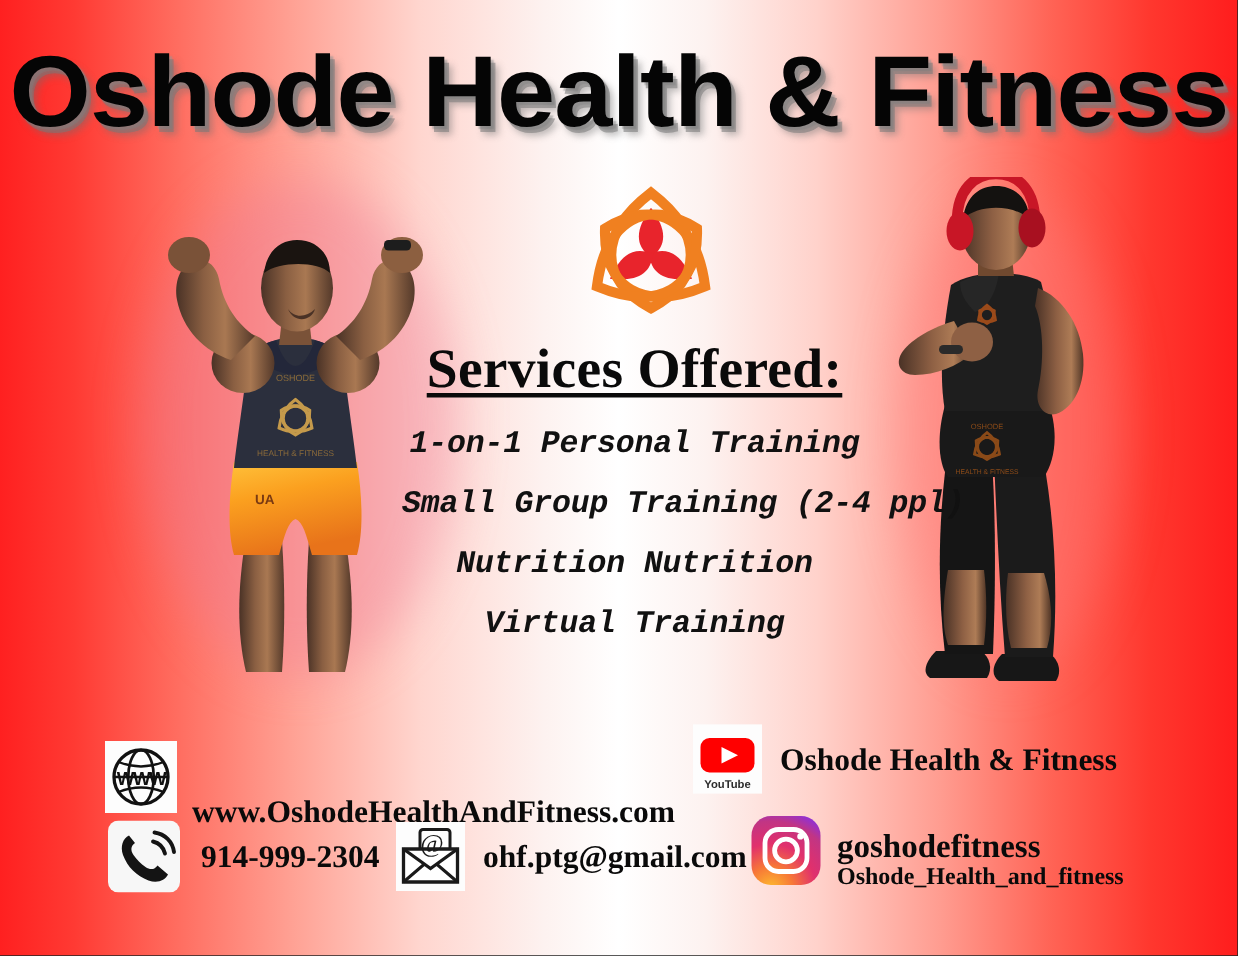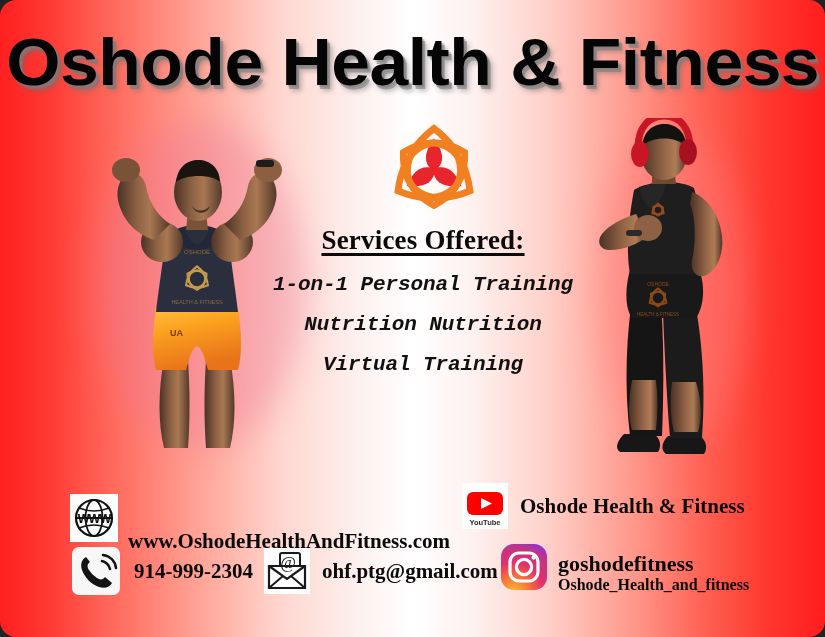--- a/index.html
+++ b/index.html
@@ -20,21 +20,20 @@
         #ffa396 24%,
         #ffd6cf 34%,
         #fdf2f0 44%,
         #ffffff 50%,
         #fdf2f0 57%,
         #ffd2cb 66%,
         #ff9c90 76%,
         #ff6355 85%,
         #ff372e 93%,
         #ff1d1d 100%);
-    border-radius: 16px;
   }
 
   
   .title-wrap {
     position: absolute;
     top: 28px;
     left: 0;
     width: 825px;
     text-align: center;
     pointer-events: none;
@@ -80,21 +79,21 @@
   .services {
     position: absolute;
     left: 268px;
     top: 225px;
     width: 310px;
     text-align: center;
   }
   .services-title {
     font-family: "Liberation Serif", serif;
     font-weight: bold;
-    font-size: 27px;
+    font-size: 37px;
     color: #0a0a0a;
     text-decoration: underline;
     text-underline-offset: 4px;
     text-decoration-thickness: 2.5px;
     margin-bottom: 17px;
     letter-spacing: 0.2px;
   }
   .service-item {
     font-family: Liberation Mono, monospace;
     font-weight: bold;
@@ -269,20 +268,21 @@
     <g transform="translate(62,92) scale(0.22)" fill="none" stroke="#9A4A1A" stroke-width="8">
       <path d="M 0,-30 C 26,-11 26,12 0,26 C -26,12 -26,-11 0,-30 Z"></path>
       <path d="M 0,-30 C 26,-11 26,12 0,26 C -26,12 -26,-11 0,-30 Z" transform="rotate(120)"></path>
       <path d="M 0,-30 C 26,-11 26,12 0,26 C -26,12 -26,-11 0,-30 Z" transform="rotate(240)"></path>
     </g>
   </svg>
 
   <div class="services">
     <div class="services-title">Services Offered:</div>
     <div class="service-item">1-on-1 Personal Training</div>
+    <div class="service-item">Small Group Training (2-4 ppl)</div>
     <div class="service-item">Nutrition Nutrition</div>
     <div class="service-item">Virtual Training</div>
   </div>
 
   <div class="contact-item c-web">
     <svg class="contact-icon icon-plate" width="48" height="48" viewBox="0 0 48 48">
       <rect width="48" height="48" fill="#fdfdfd"></rect>
       <circle cx="24" cy="24" r="18" fill="none" stroke="#111" stroke-width="2.2"></circle>
       <ellipse cx="24" cy="24" rx="8.5" ry="18" fill="none" stroke="#111" stroke-width="1.8"></ellipse>
       <line x1="6" y1="24" x2="42" y2="24" stroke="#111" stroke-width="1.8"></line>

